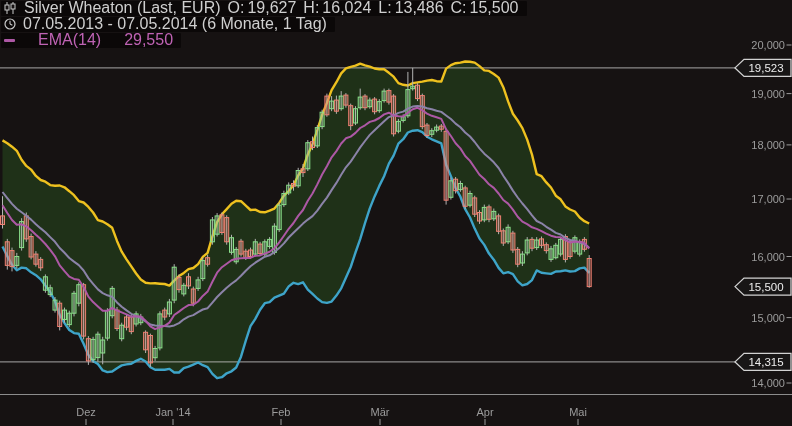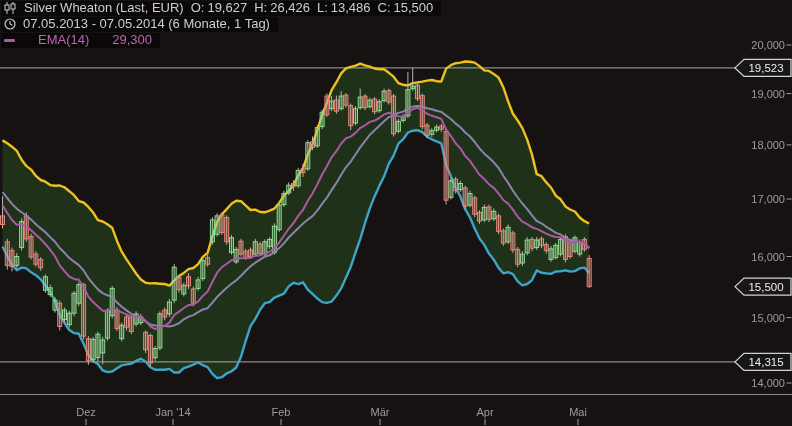--- a/index.html
+++ b/index.html
@@ -7,21 +7,21 @@
     position:relative;width:792px;height:426px;overflow:hidden;
     background:#161212;font-family:"Liberation Sans",sans-serif;
     -webkit-font-smoothing:antialiased;
   }
   #chart{position:absolute;left:0;top:0;}
   
   .legend{position:absolute;top:1px;left:1px;z-index:5;}
   .lrow{
     display:flex;align-items:center;gap:7px;width:max-content;
     background:rgba(8,6,6,.74);padding:1px 8px 2px 3px;margin-bottom:1px;
-    font-size:13px;line-height:12px;color:#cfcfcf;border-radius:1px;
+    font-size:16px;line-height:12px;color:#cfcfcf;border-radius:1px;
     white-space:nowrap;
   }
   .pair{display:flex;gap:3px;}
   .licon{display:block;}
   .sw{display:inline-block;width:11px;height:3px;border-radius:1px;}
   .sw-bb{background:#eec11f;}
   .sw-ema{background:#ad58a5;}
   .c-yel{color:#e9c62c;}
   .c-mid{color:#948cb2;}
   .c-low{color:#4db4dd;}
@@ -347,21 +347,21 @@
         <line x1="9" y1="0" x2="9" y2="12" stroke="#c9c9c9" stroke-width="1"></line>
         <rect x="7" y="2" width="4" height="5" fill="#161212" stroke="#c9c9c9" stroke-width="1"></rect>
       </svg>
       <span>Silver Wheaton (Last, EUR)</span>
       <span class="pair">
           <span>O:</span>
           <span>19,627</span>
         </span>
       <span class="pair">
           <span>H:</span>
-          <span>26,426</span>
+          <span>16,024</span>
         </span>
       <span class="pair">
           <span>L:</span>
           <span>13,486</span>
         </span>
       <span class="pair">
           <span>C:</span>
           <span>15,500</span>
         </span>
     </div>
@@ -369,16 +369,16 @@
       <svg class="licon" width="12" height="12" viewBox="0 0 12 12">
         <circle cx="6" cy="6" r="5" fill="none" stroke="#c9c9c9" stroke-width="1.2"></circle>
         <line x1="6" y1="6" x2="6" y2="2.8" stroke="#c9c9c9" stroke-width="1.1"></line>
         <line x1="6" y1="6" x2="8.4" y2="7.2" stroke="#c9c9c9" stroke-width="1.1"></line>
       </svg>
       <span>07.05.2013 - 07.05.2014 (6 Monate, 1 Tag)</span>
     </div>
     <div class="lrow">
       <span class="sw sw-ema"></span>
       <span class="c-ema">EMA(14)</span>
-      <span class="c-ema">29,300</span>
+      <span class="c-ema">29,550</span>
     </div>
   </div>
 </div>
 
 </body></html>

